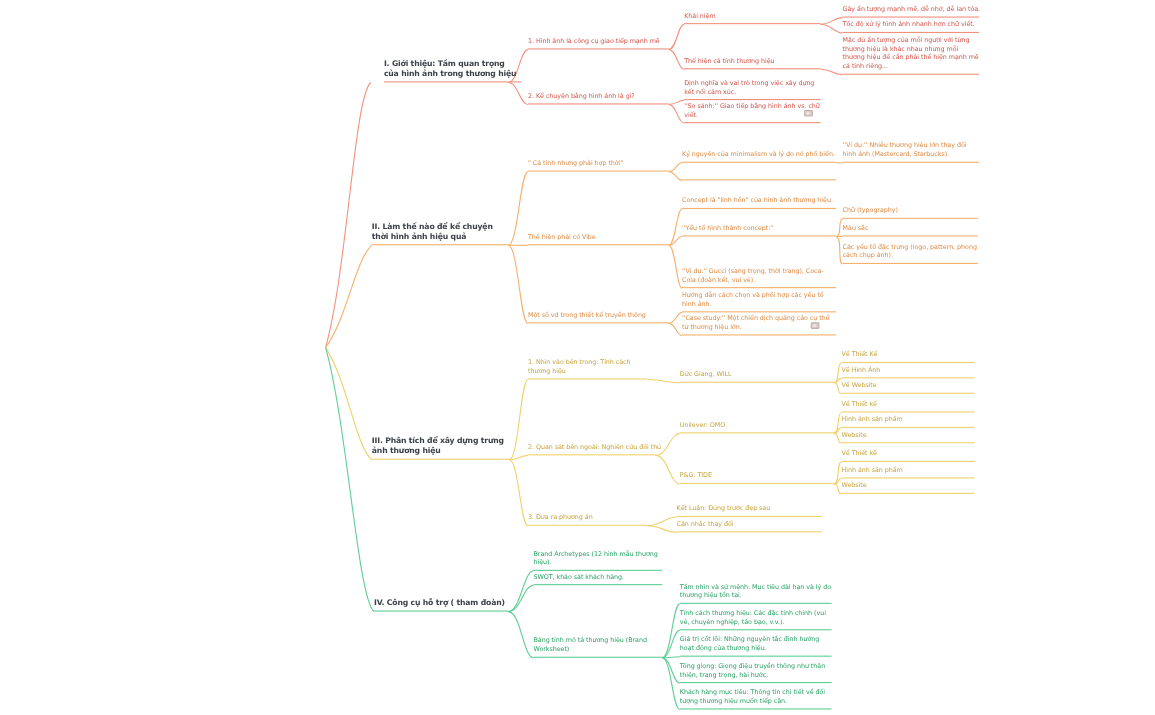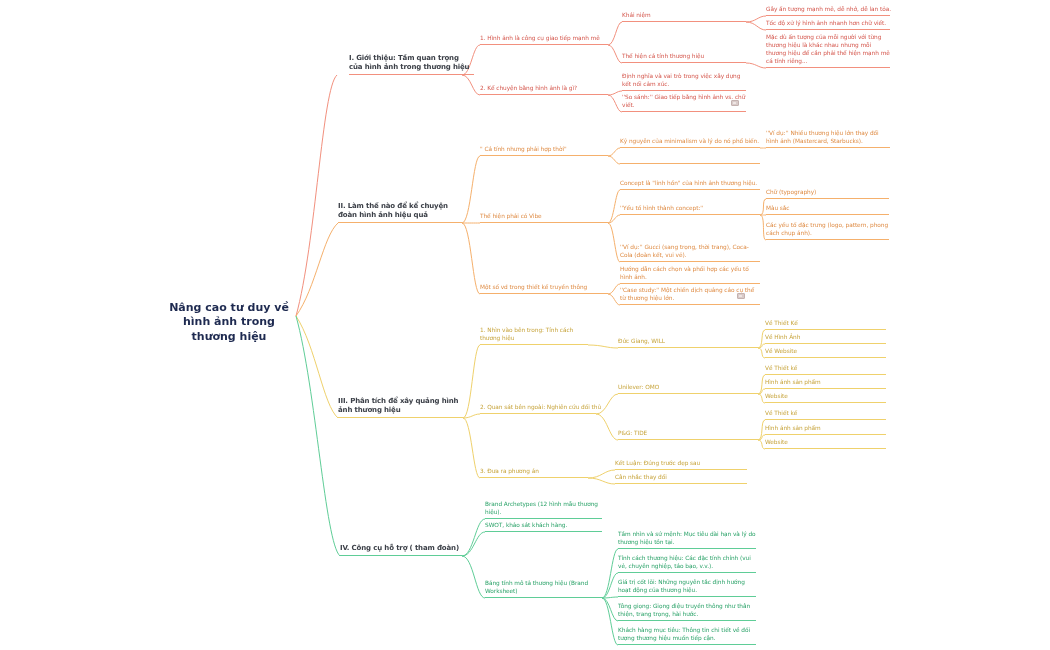--- a/index.html
+++ b/index.html
@@ -68,51 +68,48 @@
       <path d="M 296 316 C 316 388, 325 543, 340 556" stroke="#5FCD97" stroke-width="1" fill="none"></path>
       <path d="M 462 556 C 473.5 556, 475.8 519, 485 519" stroke="#5FCD97" stroke-width="1" fill="none"></path>
       <path d="M 462 556 C 473.5 556, 475.8 532, 485 532" stroke="#5FCD97" stroke-width="1" fill="none"></path>
       <path d="M 462 556 C 473.5 556, 475.8 598, 485 598" stroke="#5FCD97" stroke-width="1" fill="none"></path>
       <path d="M 602 598 C 610 598, 611.6 549, 618 549" stroke="#5FCD97" stroke-width="1" fill="none"></path>
       <path d="M 602 598 C 610 598, 611.6 573, 618 573" stroke="#5FCD97" stroke-width="1" fill="none"></path>
       <path d="M 602 598 C 610 598, 611.6 597, 618 597" stroke="#5FCD97" stroke-width="1" fill="none"></path>
       <path d="M 602 598 C 610 598, 611.6 621, 618 621" stroke="#5FCD97" stroke-width="1" fill="none"></path>
       <path d="M 602 598 C 610 598, 611.6 645, 618 645" stroke="#5FCD97" stroke-width="1" fill="none"></path>
     </svg>
-  <div id="central" class="central" style="color: rgb(30, 42, 80);">
-    <span>Nâng cao tư duy về hình ảnh trong thương hiệu</span>
-  </div>
 <div class="node main" style="left: 337px; bottom: 575px; width: 125px; border-bottom-color: rgb(242, 144, 126); color: rgb(60, 64, 72); margin-left: 12px;"><span>I. Giới thiệu: Tầm quan trọng của hình ảnh trong thương hiệu</span></div>
     <div class="node" style="left: 480px; bottom: 605px; width: 128px; border-bottom-color: rgb(242, 144, 126); color: rgb(212, 86, 76);"><span>1. Hình ảnh là công cụ giao tiếp mạnh mẽ</span></div>
     <div class="node" style="left: 622px; bottom: 628px; width: 124px; border-bottom-color: rgb(242, 144, 126); color: rgb(212, 86, 76);"><span>Khái niệm</span></div>
     <div class="node nw" style="left: 766px; bottom: 634px; width: 124px; border-bottom-color: rgb(242, 144, 126); color: rgb(212, 86, 76);"><span>Gây ấn tượng mạnh mẽ, dễ nhớ, dễ lan tỏa.</span></div>
     <div class="node nw" style="left: 766px; bottom: 620px; width: 124px; border-bottom-color: rgb(242, 144, 126); color: rgb(212, 86, 76);"><span>Tốc độ xử lý hình ảnh nhanh hơn chữ viết.</span></div>
     <div class="node" style="left: 622px; bottom: 587px; width: 124px; border-bottom-color: rgb(242, 144, 126); color: rgb(212, 86, 76);"><span>Thể hiện cá tính thương hiệu</span></div>
     <div class="node" style="left: 766px; bottom: 582px; width: 124px; border-bottom-color: rgb(242, 144, 126); color: rgb(212, 86, 76);"><span>Mặc dù ấn tượng của mỗi người với từng thương hiệu là khác nhau nhưng mỗi thương hiệu để cần phải thể hiện mạnh mẽ cá tính riêng...</span></div>
     <div class="node" style="left: 480px; bottom: 555px; width: 128px; border-bottom-color: rgb(242, 144, 126); color: rgb(212, 86, 76);"><span>2. Kể chuyện bằng hình ảnh là gì?</span></div>
     <div class="node" style="left: 622px; bottom: 559px; width: 124px; border-bottom-color: rgb(242, 144, 126); color: rgb(212, 86, 76);"><span>Định nghĩa và vai trò trong việc xây dựng kết nối cảm xúc.</span></div>
     <div class="node" style="left: 622px; bottom: 538px; width: 124px; border-bottom-color: rgb(242, 144, 126); color: rgb(212, 86, 76);"><span>''So sánh:'' Giao tiếp bằng hình ảnh vs. chữ viết.</span></div>
     <span class="img-icon" style="left: 731px; top: 100px;"></span>
-    <div class="node main" style="left: 338px; bottom: 427px; width: 124px; border-bottom-color: rgb(245, 176, 108); color: rgb(60, 64, 72);"><span>II. Làm thế nào để kể chuyện đoàn hình ảnh hiệu quả</span></div>
+    <div class="node main" style="left: 338px; bottom: 427px; width: 124px; border-bottom-color: rgb(245, 176, 108); color: rgb(60, 64, 72);"><span>II. Làm thế nào để kể chuyện thời hình ảnh hiệu quả</span></div>
     <div class="node" style="left: 480px; bottom: 494px; width: 128px; border-bottom-color: rgb(245, 176, 108); color: rgb(222, 138, 66);"><span>" Cá tính nhưng phải hợp thời"</span></div>
     <div class="node" style="left: 620px; bottom: 502px; width: 140px; border-bottom-color: rgb(245, 176, 108); color: rgb(222, 138, 66);"><span>Kỷ nguyên của minimalism và lý do nó phổ biến.</span></div>
     <div class="node" style="left: 766px; bottom: 502px; width: 124px; border-bottom-color: rgb(245, 176, 108); color: rgb(222, 138, 66);"><span>''Ví dụ:'' Nhiều thương hiệu lớn thay đổi hình ảnh (Mastercard, Starbucks).</span></div>
     <div class="node" style="left: 620px; bottom: 486px; width: 140px; border-bottom-color: rgb(245, 176, 108); color: rgb(222, 138, 66);"><span></span></div>
     <div class="node" style="left: 480px; bottom: 427px; width: 128px; border-bottom-color: rgb(245, 176, 108); color: rgb(222, 138, 66);"><span>Thể hiện phải có Vibe</span></div>
     <div class="node" style="left: 620px; bottom: 460px; width: 140px; border-bottom-color: rgb(245, 176, 108); color: rgb(222, 138, 66);"><span>Concept là "linh hồn" của hình ảnh thương hiệu.</span></div>
     <div class="node" style="left: 620px; bottom: 435px; width: 140px; border-bottom-color: rgb(245, 176, 108); color: rgb(222, 138, 66);"><span>''Yếu tố hình thành concept:''</span></div>
     <div class="node" style="left: 766px; bottom: 451px; width: 123px; border-bottom-color: rgb(245, 176, 108); color: rgb(222, 138, 66);"><span>Chữ (typography)</span></div>
     <div class="node" style="left: 766px; bottom: 435px; width: 123px; border-bottom-color: rgb(245, 176, 108); color: rgb(222, 138, 66);"><span>Màu sắc</span></div>
     <div class="node" style="left: 766px; bottom: 410px; width: 123px; border-bottom-color: rgb(245, 176, 108); color: rgb(222, 138, 66);"><span>Các yếu tố đặc trưng (logo, pattern, phong cách chụp ảnh).</span></div>
     <div class="node" style="left: 620px; bottom: 388px; width: 140px; border-bottom-color: rgb(245, 176, 108); color: rgb(222, 138, 66);"><span>''Ví dụ:'' Gucci (sang trọng, thời trang), Coca-Cola (đoàn kết, vui vẻ).</span></div>
     <div class="node" style="left: 480px; bottom: 356px; width: 128px; border-bottom-color: rgb(245, 176, 108); color: rgb(222, 138, 66);"><span>Một số vd trong thiết kế truyền thông</span></div>
     <div class="node" style="left: 620px; bottom: 366px; width: 140px; border-bottom-color: rgb(245, 176, 108); color: rgb(222, 138, 66);"><span>Hướng dẫn cách chọn và phối hợp các yếu tố hình ảnh.</span></div>
     <div class="node" style="left: 620px; bottom: 345px; width: 140px; border-bottom-color: rgb(245, 176, 108); color: rgb(222, 138, 66);"><span>''Case study:'' Một chiến dịch quảng cáo cụ thể từ thương hiệu lớn.</span></div>
     <span class="img-icon" style="left: 737px; top: 293px;"></span>
-    <div class="node main" style="left: 338px; bottom: 232px; width: 125px; border-bottom-color: rgb(239, 209, 108); color: rgb(60, 64, 72);"><span>III. Phân tích để xây quảng hình ảnh thương hiệu</span></div>
+    <div class="node main" style="left: 338px; bottom: 232px; width: 125px; border-bottom-color: rgb(239, 209, 108); color: rgb(60, 64, 72);"><span>III. Phân tích để xây dựng trưng ảnh thương hiệu</span></div>
     <div class="node" style="left: 480px; bottom: 305px; width: 108px; border-bottom-color: rgb(239, 209, 108); color: rgb(199, 164, 60);"><span>1. Nhìn vào bên trong: Tính cách thương hiệu</span></div>
     <div class="node" style="left: 618px; bottom: 302px; width: 140px; border-bottom-color: rgb(239, 209, 108); color: rgb(199, 164, 60);"><span>Đức Giang, WILL</span></div>
     <div class="node" style="left: 765px; bottom: 320px; width: 121px; border-bottom-color: rgb(239, 209, 108); color: rgb(199, 164, 60);"><span>Về Thiết Kế</span></div>
     <div class="node" style="left: 765px; bottom: 306px; width: 121px; border-bottom-color: rgb(239, 209, 108); color: rgb(199, 164, 60);"><span>Về Hình Ảnh</span></div>
     <div class="node" style="left: 765px; bottom: 292px; width: 121px; border-bottom-color: rgb(239, 209, 108); color: rgb(199, 164, 60);"><span>Về Website</span></div>
     <div class="node nw" style="left: 480px; bottom: 236px; width: 116px; border-bottom-color: rgb(239, 209, 108); color: rgb(199, 164, 60);"><span>2. Quan sát bên ngoài: Nghiên cứu đối thủ</span></div>
     <div class="node" style="left: 618px; bottom: 256px; width: 140px; border-bottom-color: rgb(239, 209, 108); color: rgb(199, 164, 60);"><span>Unilever: OMO</span></div>
     <div class="node" style="left: 765px; bottom: 275px; width: 121px; border-bottom-color: rgb(239, 209, 108); color: rgb(199, 164, 60);"><span>Về Thiết kế</span></div>
     <div class="node" style="left: 765px; bottom: 261px; width: 121px; border-bottom-color: rgb(239, 209, 108); color: rgb(199, 164, 60);"><span>Hình ảnh sản phẩm</span></div>
     <div class="node" style="left: 765px; bottom: 247px; width: 121px; border-bottom-color: rgb(239, 209, 108); color: rgb(199, 164, 60);"><span>Website</span></div>

